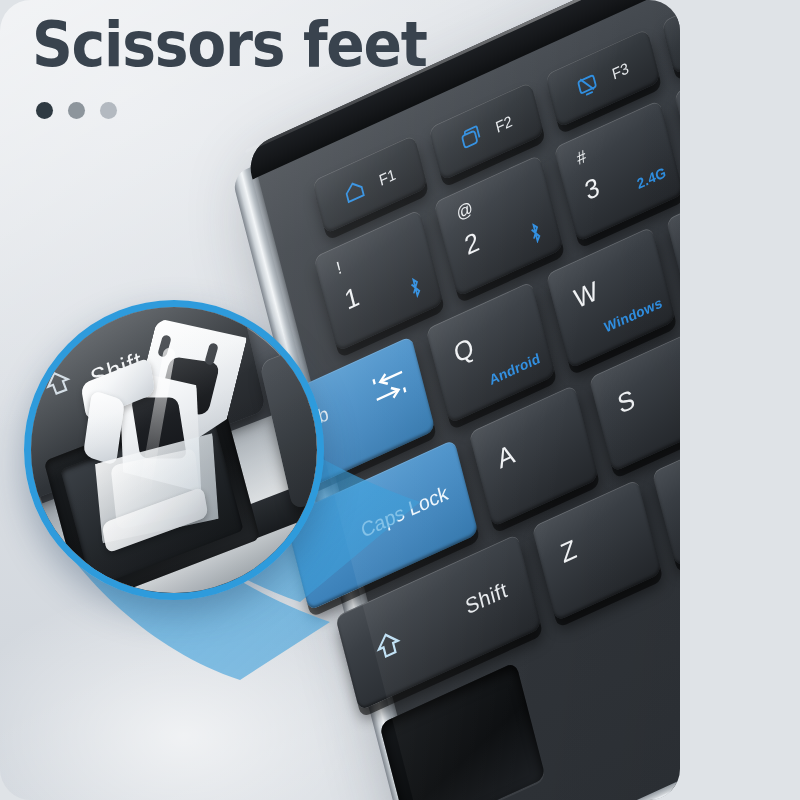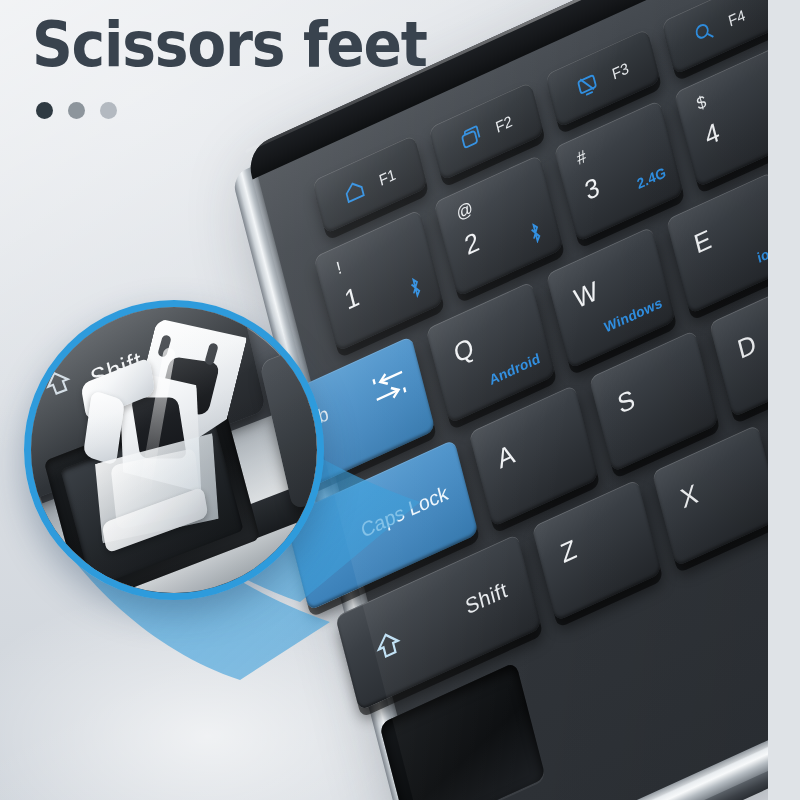--- a/index.html
+++ b/index.html
@@ -3,23 +3,24 @@
 <meta charset="utf-8">
 <title>Scissors feet structure</title>
 <style>
   html,body{margin:0;padding:0;}
   body{
     width:800px;height:800px;overflow:hidden;
     font-family:"Liberation Sans","DejaVu Sans",sans-serif;
     background:#dfe3e7;
   }
   #stage{
-    position:relative;width:768px;height:800px;overflow:hidden;
+    position:relative;width:680px;height:800px;overflow:hidden;
     background:
       radial-gradient(120% 90% at 18% 12%, #e6e9ed 0%, #dce0e5 45%, #d3d8de 78%, #cdd3da 100%);
+    border-radius: 31px;
   }
   
   .bg-sheen{
     position:absolute;inset:0;
     background:linear-gradient(152deg, rgba(255,255,255,.55) 0%, rgba(255,255,255,0) 38%,
                rgba(255,255,255,0) 62%, rgba(255,255,255,.40) 100%);
     pointer-events:none;
   }
   .bg-sheen2{
     position:absolute;left:-5%;bottom:-10%;width:80%;height:45%;

